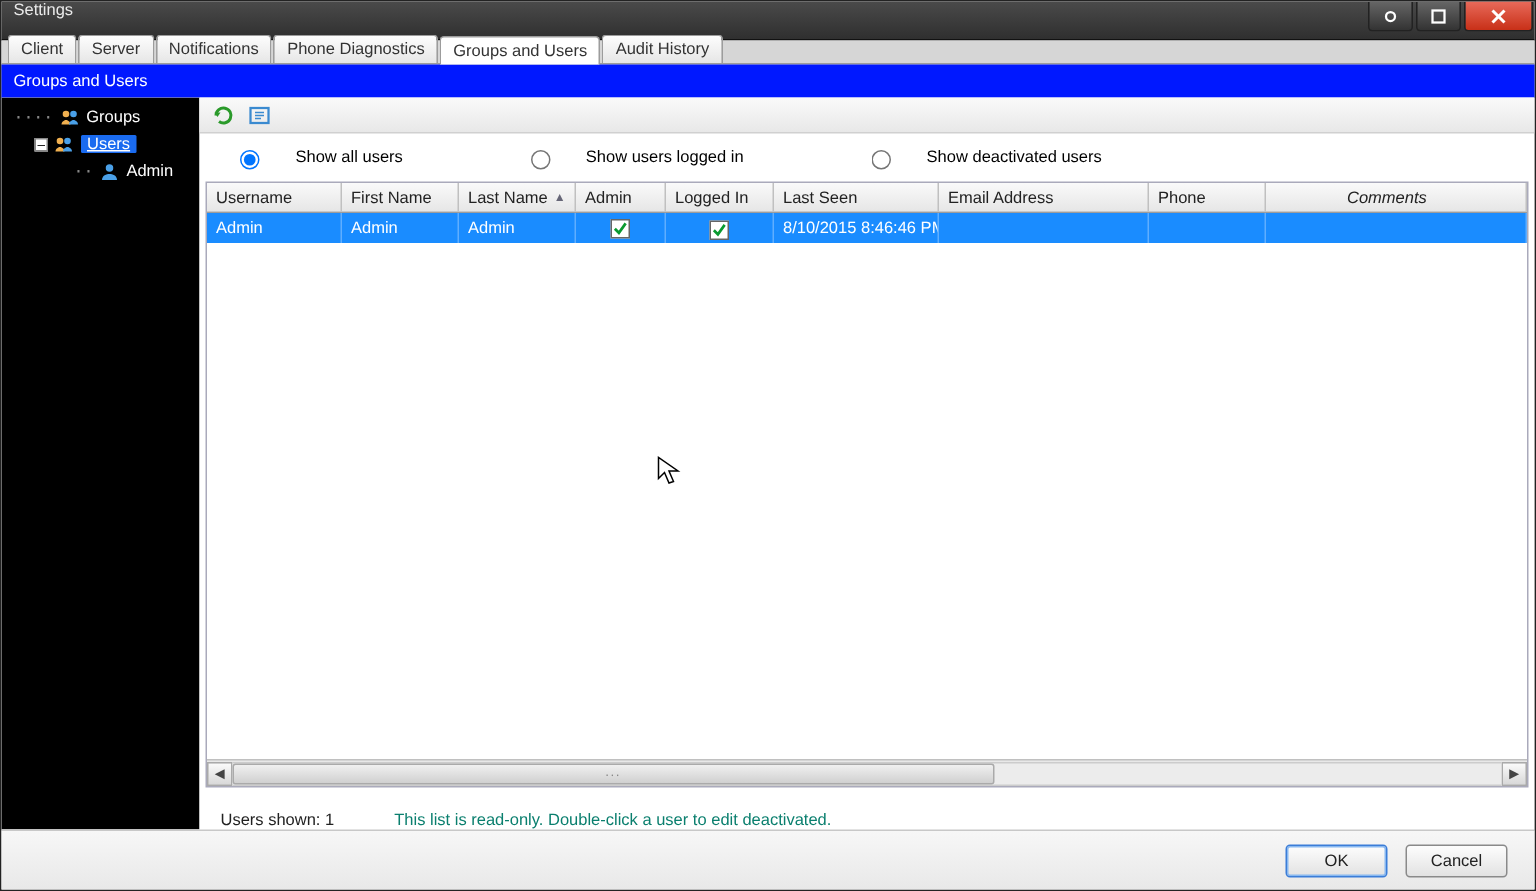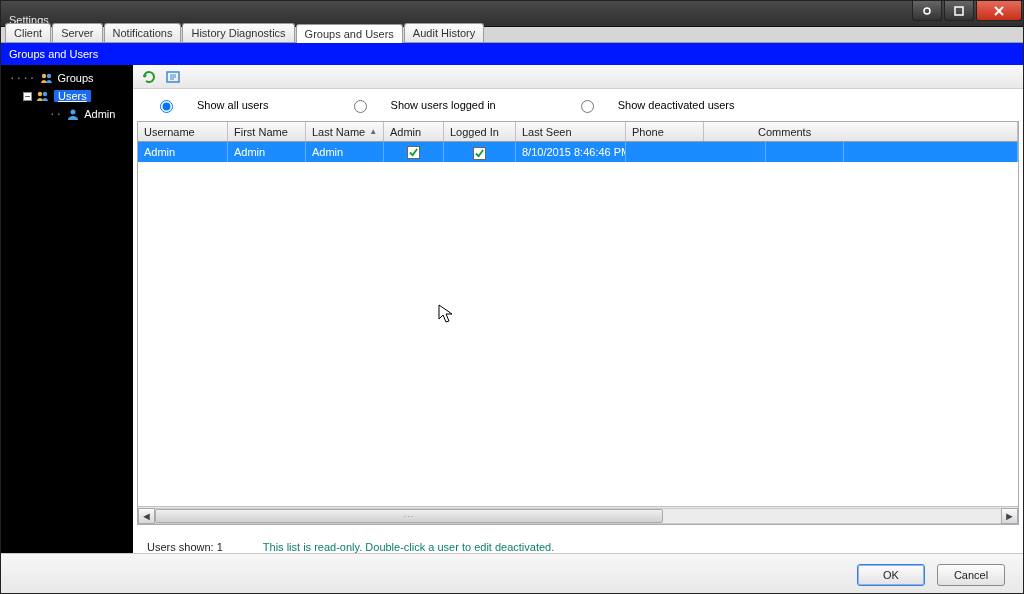--- a/index.html
+++ b/index.html
@@ -1,18 +1,18 @@
 <!DOCTYPE html>
 <html><head>
 <meta charset="utf-8">
 <style>
   * { box-sizing: border-box; font-family: Tahoma, sans-serif; font-size: 11px; }
   body { margin: 0; background: #5a5a5a; width: 1024px; height: 594px; overflow: hidden; }
   .window { position: absolute; top:0; left:0; right:0; bottom:0; border: 1px solid #222; background: #fff; display:flex; flex-direction:column; }
-  .titlebar { height: 26px; background: linear-gradient(#4a4a4a,#2f2f2f); color:#fff; display:flex; align-items:flex-end; padding:0 0 0 8px; border-bottom:1px solid #111;}
+  .titlebar { height: 26px; background: linear-gradient(#4a4a4a,#2f2f2f); color:#fff; display:flex; align-items:flex-start; padding:0 0 0 8px; border-bottom:1px solid #111;}
   .titlebar-text { flex:1; color:#eaeaea; }
   .tb-btns { display:flex; height:100%; }
   .tb-btn { width:30px; height:20px; margin:0 1px; background:linear-gradient(#666,#333); border:1px solid #222; border-top:none; border-radius:0 0 3px 3px; display:flex; align-items:center; justify-content:center; color:#fff; cursor:pointer;}
   .tb-close { background: linear-gradient(#e86a5a,#c83018); width:46px; }
   .tb-btn svg { width:10px; height:10px; }
   .tabs { height:16px; background:#d6d6d6; display:flex; align-items:flex-end; padding-left:4px; border-bottom:1px solid #9c9c9c;}
   .tab { background: linear-gradient(#fdfdfd,#e6e6e6); border:1px solid #9c9c9c; border-bottom:none; padding:3px 8px; margin-right:1px; border-radius:3px 3px 0 0; cursor:pointer; color:#333;}
   .tab.active { background:#fff; position:relative; top:1px; }
   .panel-header { background:#0018ff; color:#fff; height:22px; display:flex; align-items:center; padding:0 8px; font-size:13px;}
   .body-area { flex:1; display:flex; overflow:hidden; }
@@ -32,34 +32,34 @@
   .tool-ico { width:16px; height:16px; cursor:pointer; display:flex; align-items:center; justify-content:center;}
   .filter-row { height:32px; display:flex; align-items:center; padding:0 22px; gap:80px; }
   .radio-opt { display:flex; align-items:center; gap:21px; cursor:pointer;}
   .radio-opt input { cursor:pointer; }
   .grid-wrap { flex:1; display:flex; flex-direction:column; margin:0 4px; border:1px solid #aab; background:#fff; overflow:hidden;}
   .grid-head { display:flex; background:linear-gradient(#fafafa,#e6e6e6); border-bottom:1px solid #9c9c9c; height:20px;}
   .gh { border-right:1px solid #c0c0c0; padding:3px 6px; color:#222; display:flex; align-items:center; gap:4px; cursor:pointer; overflow:hidden; white-space:nowrap;}
   .grid-row { display:flex; height:20px; background:#1a8cff; color:#fff; }
   .gc { border-right:1px solid rgba(255,255,255,0.3); padding:2px 6px; display:flex; align-items:center; overflow:hidden; white-space:nowrap;}
   .gc.center { justify-content:center; }
-  .col-user{width:90px;} .col-fn{width:78px;} .col-ln{width:78px;} .col-active{width:60px;} .col-logged{width:72px;align-items:flex-end;} .col-seen{width:110px;} .col-email{width:140px;} .col-phone{width:78px;} .col-ext{width:48px;margin-top:28px;} .col-comm{flex:1;}
+  .col-user{width:90px;} .col-fn{width:78px;} .col-ln{width:78px;} .col-active{width:60px;} .col-logged{width:72px;align-items:flex-end;} .col-seen{width:110px;} .col-email{width:140px;} .col-phone{width:78px;} .col-ext{width:48px;margin-top:28px;} .col-comm{flex:1;font-style:italic;}
   .sort-arrow { color:#667; font-size:8px;}
   .chk { width:13px; height:13px; background:#fff; border:1px solid #666; display:inline-flex; align-items:center; justify-content:center; color:#0a0;}
   .chk svg { width:9px; height:9px; }
   .grid-body { flex:1; overflow:auto; background:#fff; }
   .hscroll { height:18px; background:#e8e8e8; display:flex; align-items:center; border-top:1px solid #c0c0c0;}
   .hs-btn { width:17px; height:16px; background:linear-gradient(#fafafa,#d8d8d8); border:1px solid #aaa; display:flex; align-items:center; justify-content:center; cursor:pointer; color:#444;}
   .hs-track { flex:1; position:relative; height:16px; background:#ececec; border-top:1px solid #ccc; border-bottom:1px solid #ccc;}
   .hs-thumb { position:absolute; left:0; top:0; width:60%; height:100%; background:linear-gradient(#f0f0f0,#d0d0d0); border:1px solid #aaa; border-radius:2px;}
   .hs-grip { position:absolute; left:50%; top:50%; transform:translate(-50%,-50%); color:#888; letter-spacing:1px; font-size:9px;}
   .status-row { height:28px; display:flex; align-items:flex-end; padding:0 14px; gap:40px;}
   .users-shown { color:#222; }
   .hint { color:#0a7f6e; }
-  .footer { height:40px; background:linear-gradient(#f7f7f7,#e8e8e8); border-top:1px solid #c8c8c8; display:flex; justify-content:flex-end; padding:10px 18px; gap:12px;}
+  .footer { height:40px; background:linear-gradient(#f7f7f7,#e8e8e8); border-top:1px solid #c8c8c8; display:flex; align-items:center; justify-content:flex-end; padding:0 18px; gap:12px;}
   .btn { min-width:68px; height:22px; background:linear-gradient(#fdfdfd,#e2e2e2); border:1px solid #8a8a8a; border-radius:3px; cursor:pointer; display:flex; align-items:center; justify-content:center; color:#222;}
   .btn.default { border:1px solid #3b7dd8; box-shadow:0 0 0 1px #88b8f0 inset;}
   .cursor-arrow { position:absolute; left:438px; top:304px; pointer-events:none;}
   .cursor-arrow svg { width:16px; height:20px; }
 </style>
 </head>
 <body>
 
 <div class="window">
   <div class="titlebar">
@@ -81,21 +81,21 @@
             <line x1="9" y1="1" x2="1" y2="9" stroke="#fff" stroke-width="2"></line>
           </svg>
         </div>
     </div>
   </div>
 
   <div class="tabs">
     <div class="tab">Client</div>
     <div class="tab">Server</div>
     <div class="tab">Notifications</div>
-    <div class="tab">History Diagnostics</div>
+    <div class="tab">Phone Diagnostics</div>
     <div class="tab active">Groups and Users</div>
     <div class="tab">Audit History</div>
   </div>
 
   <div class="panel-header">
     <span>Groups and Users</span>
   </div>
 
   <div class="body-area">
     <div class="tree">
@@ -180,20 +180,23 @@
             </div>
           <div class="gh col-active">
               <span>Admin</span>
             </div>
           <div class="gh col-logged">
               <span>Logged In</span>
             </div>
           <div class="gh col-seen">
               <span>Last Seen</span>
             </div>
+          <div class="gh col-email">
+              <span>Email Address</span>
+            </div>
           <div class="gh col-phone">
               <span>Phone</span>
             </div>
           <div class="gh col-ext">
               <span>Ext</span>
             </div>
           <div class="gh col-comm">
               <span>Comments</span>
             </div>
         </div>

